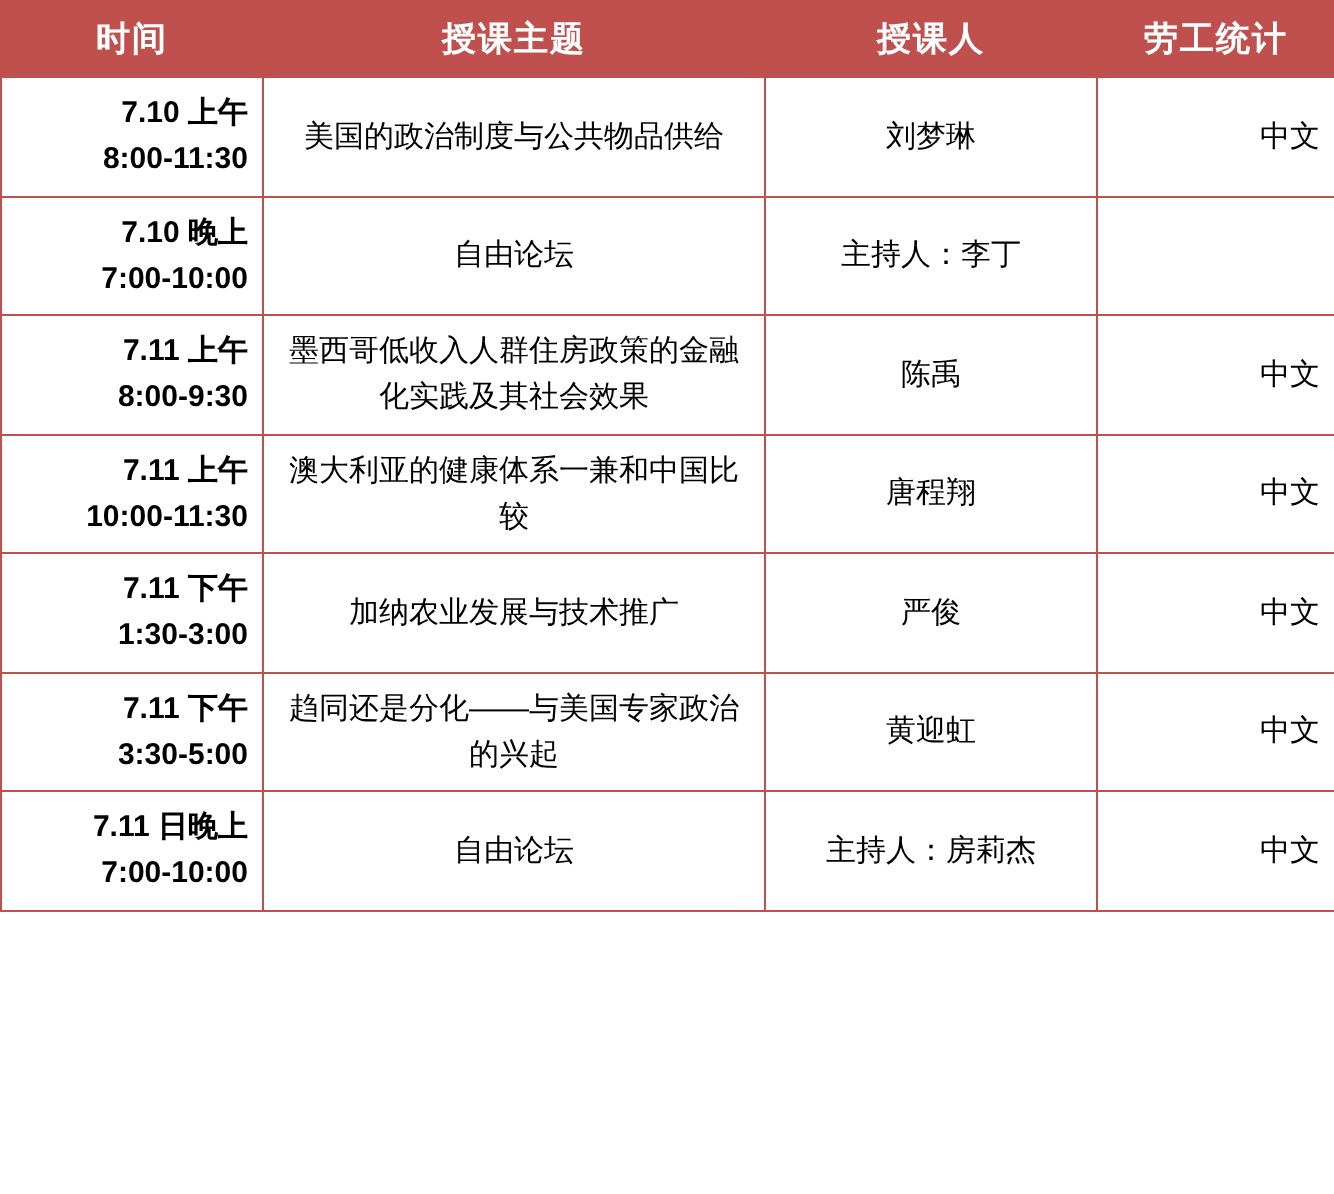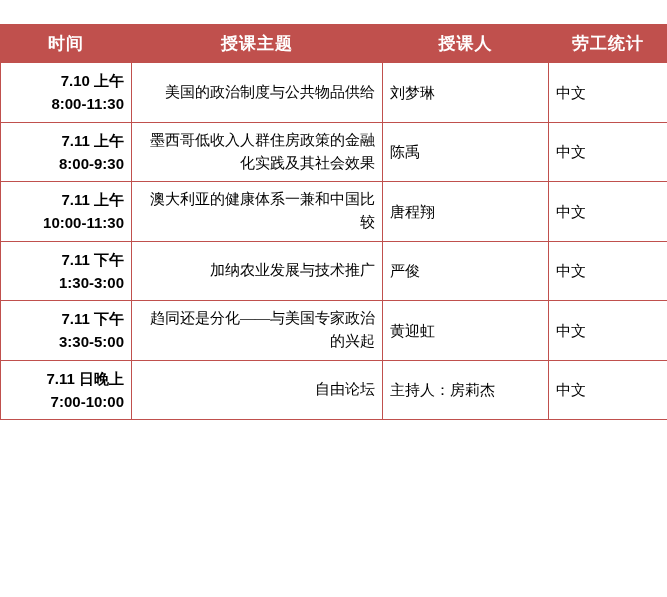--- a/index.html
+++ b/index.html
@@ -11,21 +11,20 @@
     width: 667px;
     height: 597px;
     font-family: "Liberation Sans", "DejaVu Sans", sans-serif;
     color: #000000;
     overflow: hidden;
   }
   table.schedule {
     border-collapse: collapse;
     width: 667px;
     table-layout: fixed;
-    margin-top: 24px;
   }
   table.schedule col.c-time  { width: 131px; }
   table.schedule col.c-topic { width: 251px; }
   table.schedule col.c-lect  { width: 166px; }
   table.schedule col.c-lang  { width: 119px; }
 
   table.schedule th {
     background: #c0504d;
     color: #ffffff;
     font-weight: bold;
@@ -43,28 +42,27 @@
     line-height: 1.55;
   }
   td.time {
     font-weight: bold;
     font-size: 15.5px;
     text-align: right;
     white-space: pre-line;
     padding-left: 7px;
   }
   td.topic {
-    text-align: right;
-    font-family: Liberation Serif, serif;
+    text-align: center;
   }
   td.lecturer {
-    text-align: left;
+    text-align: center;
   }
   td.lang {
-    text-align: left;
+    text-align: right;
   }
 </style>
 </head>
 <body>
 
 <table class="schedule">
   <colgroup>
     <col class="c-time">
       <col class="c-topic">
       <col class="c-lect">
@@ -78,20 +76,27 @@
       <th>劳工统计</th>
     </tr>
   </thead>
   <tbody>
     <tr>
       <td class="time">7.10 上午
 8:00-11:30</td>
       <td class="topic">美国的政治制度与公共物品供给</td>
       <td class="lecturer">刘梦琳</td>
       <td class="lang">中文</td>
+    </tr>
+    <tr>
+      <td class="time">7.10 晚上
+7:00-10:00</td>
+      <td class="topic">自由论坛</td>
+      <td class="lecturer">主持人：李丁</td>
+      <td class="lang"></td>
     </tr>
     <tr>
       <td class="time">7.11 上午
 8:00-9:30</td>
       <td class="topic">墨西哥低收入人群住房政策的金融化实践及其社会效果</td>
       <td class="lecturer">陈禹</td>
       <td class="lang">中文</td>
     </tr>
     <tr>
       <td class="time">7.11 上午

